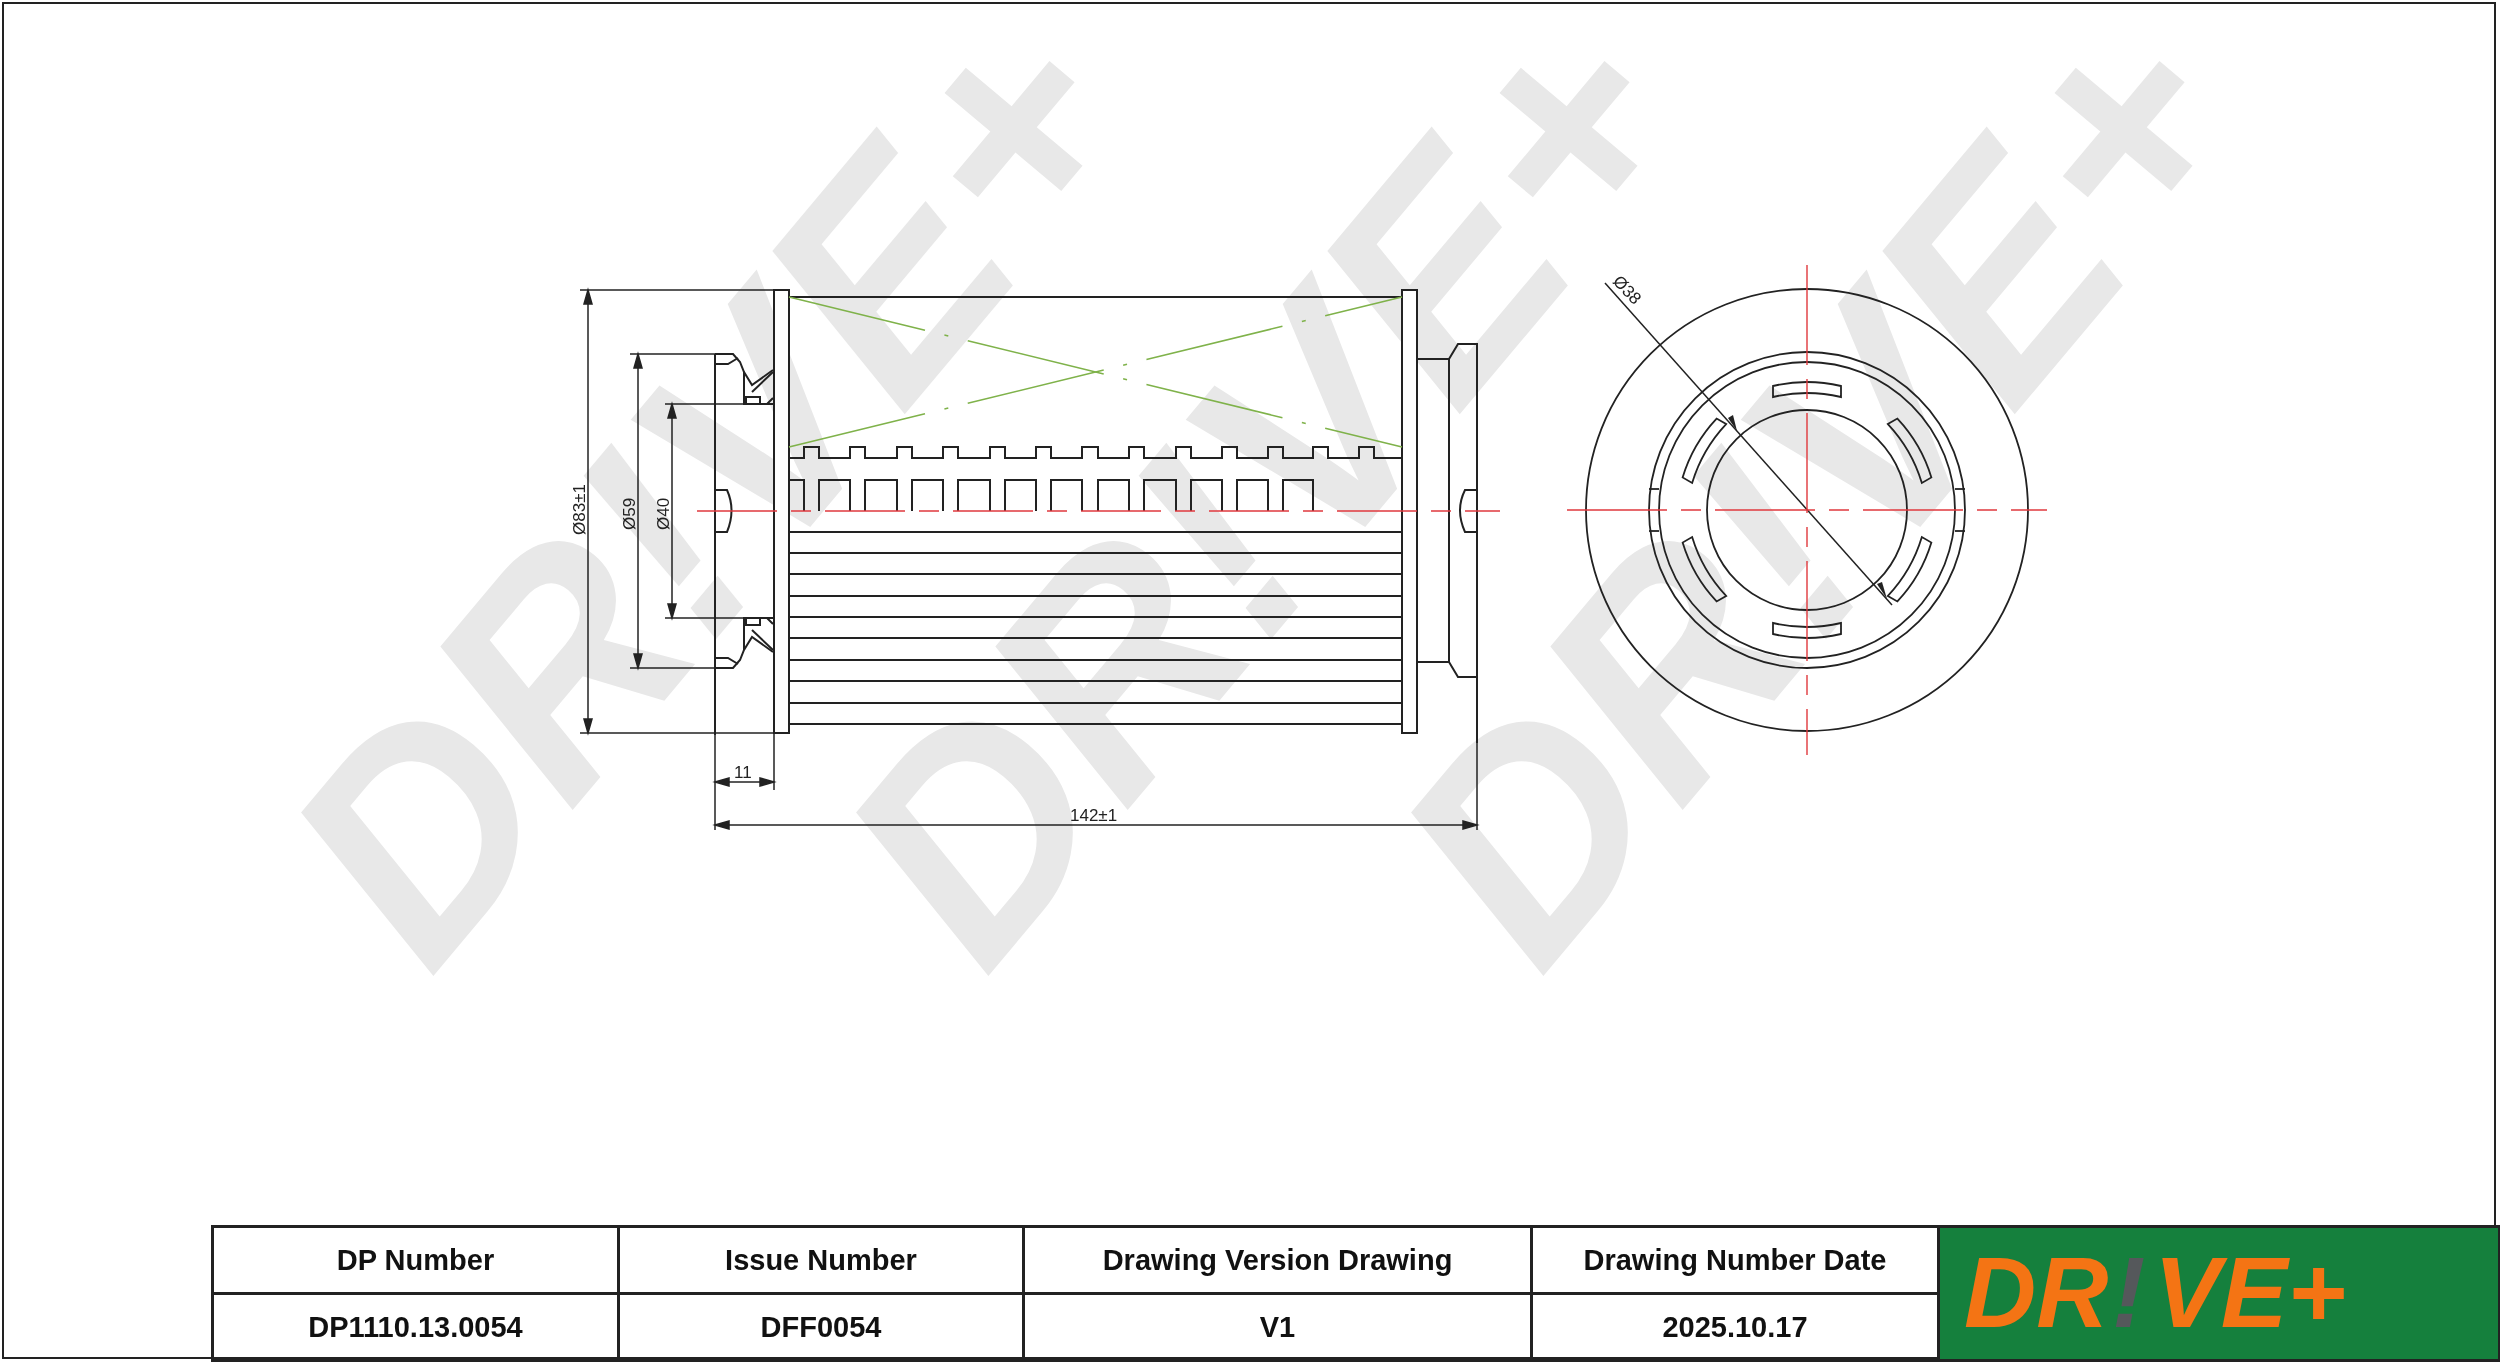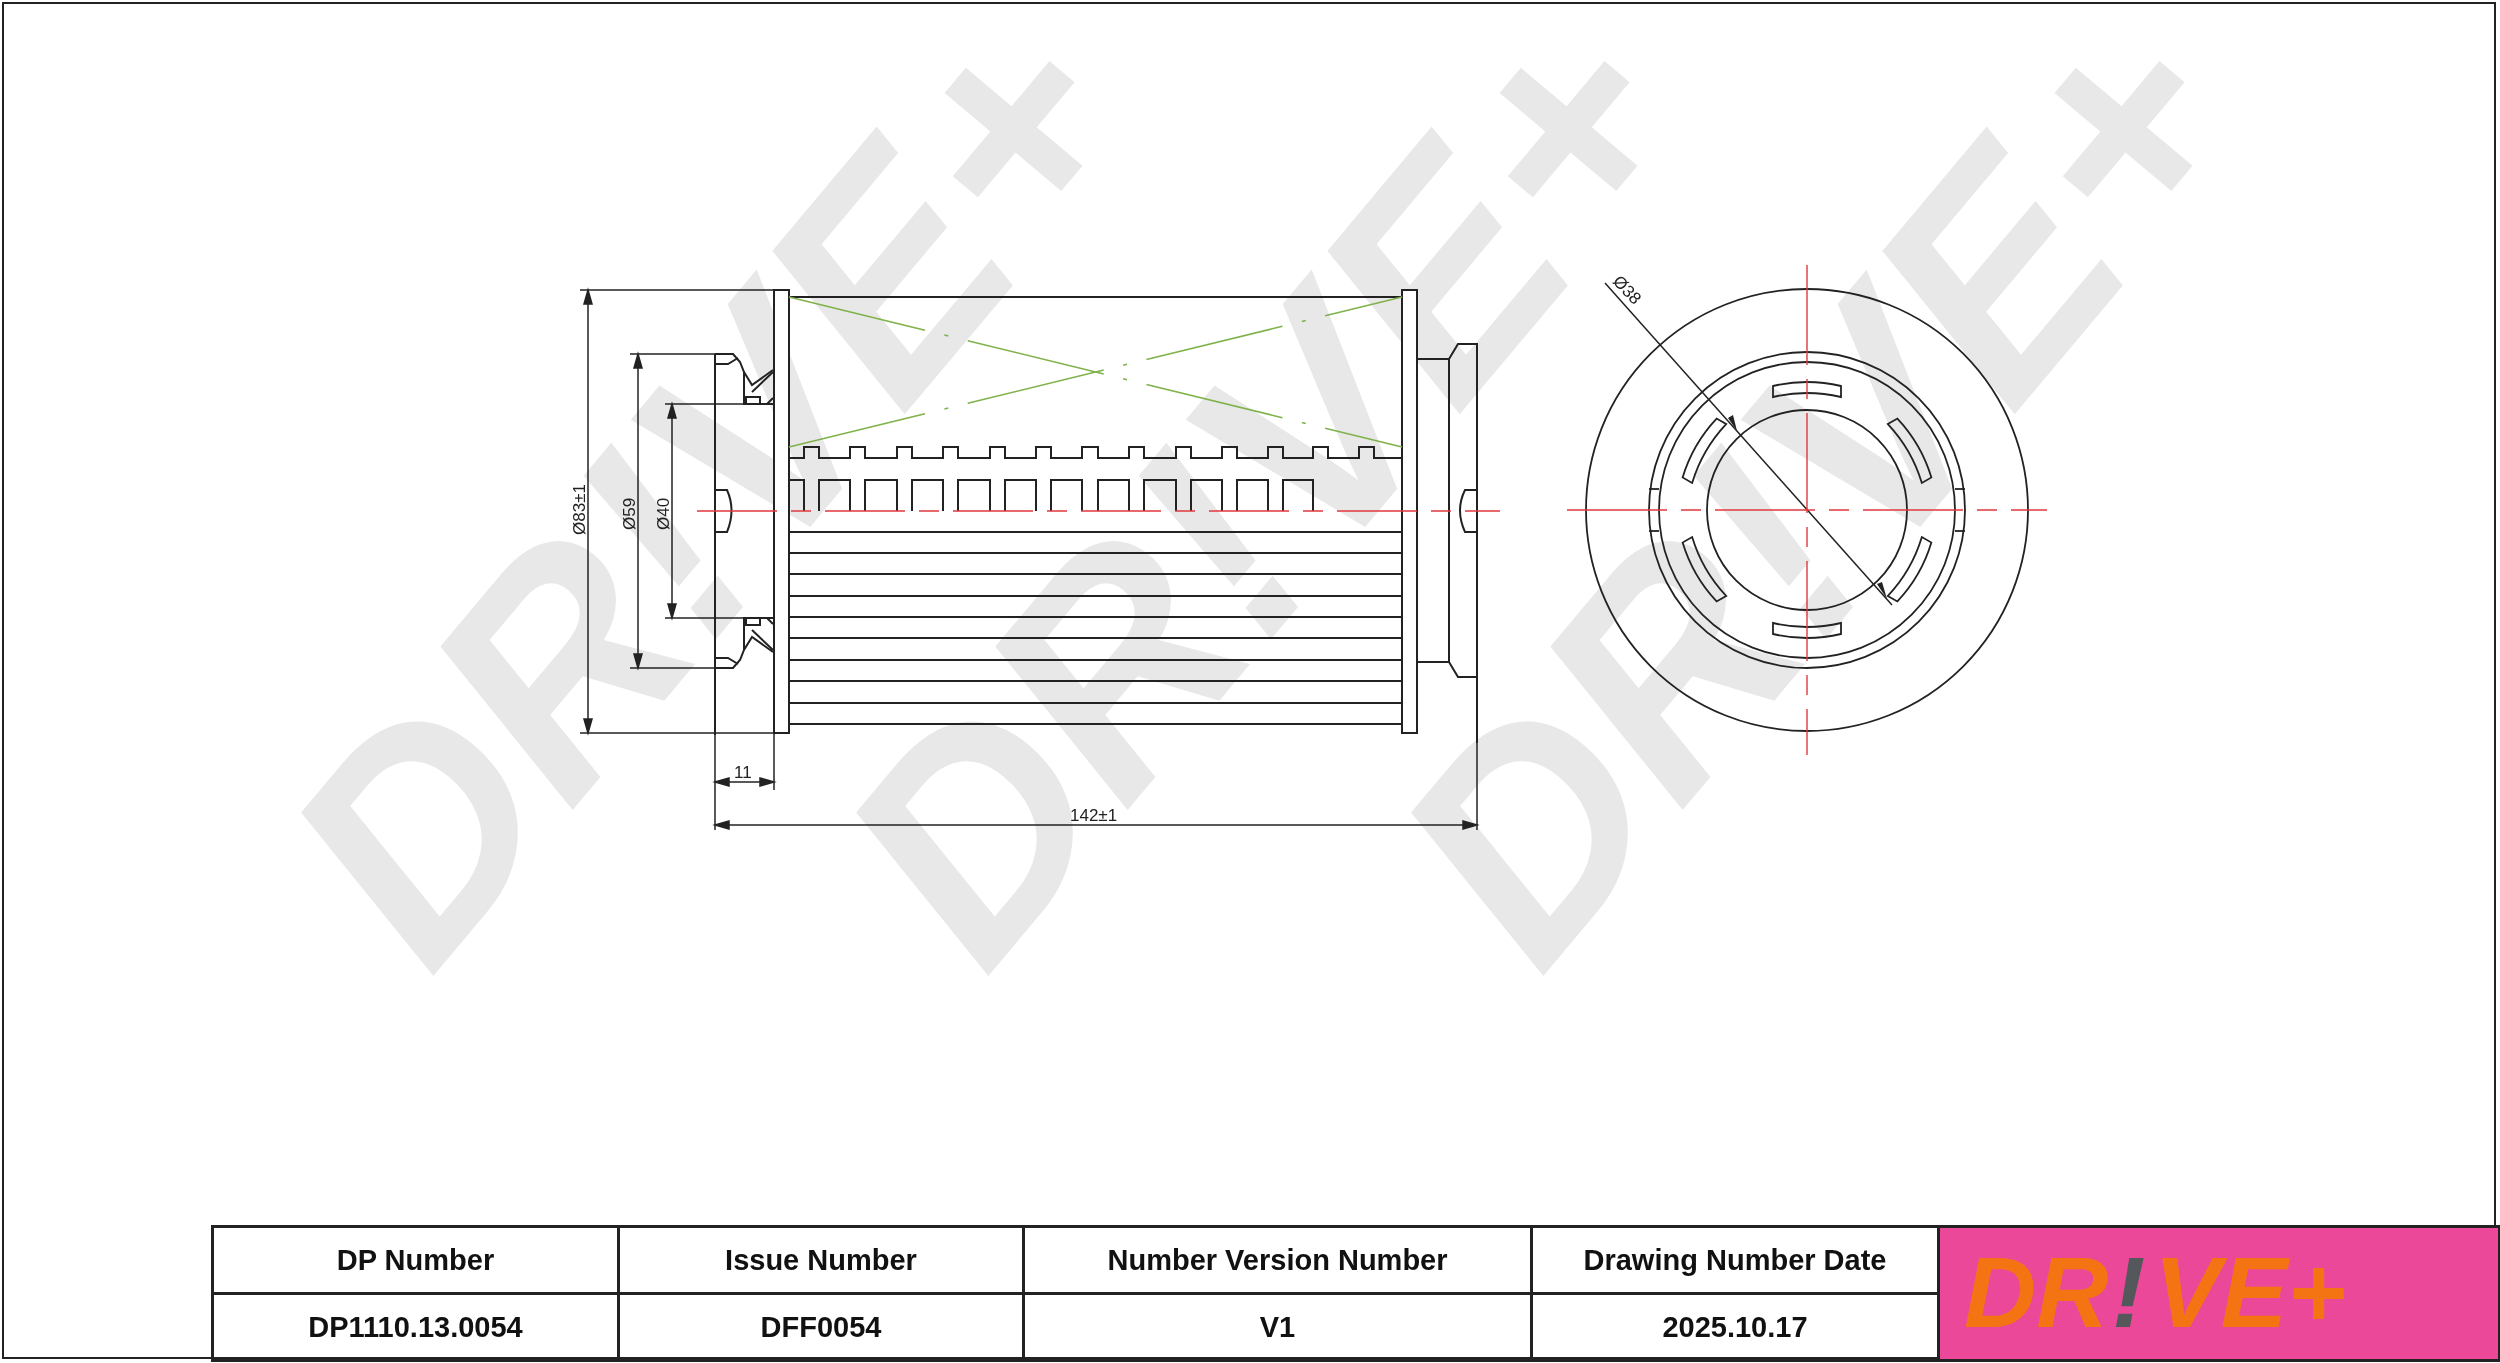--- a/index.html
+++ b/index.html
@@ -3,21 +3,21 @@
 <meta charset="utf-8">
 <style>
   html,body{margin:0;padding:0;background:#fff;}
   body{width:2500px;height:1363px;position:relative;overflow:hidden;font-family:"Liberation Sans",sans-serif;}
   .frame{position:absolute;left:2px;top:2px;width:2494px;height:1357px;border:2px solid #222;box-sizing:border-box;}
   svg.drawing{position:absolute;left:0;top:0;}
   .dimtext{font-family:"Liberation Sans",sans-serif;font-size:17px;fill:#222;}
   table.titleblock{position:absolute;left:211px;top:1225px;width:2287px;height:137px;border-collapse:collapse;table-layout:fixed;}
   table.titleblock td{border:3px solid #222;text-align:center;vertical-align:middle;font-family:"Liberation Sans",sans-serif;font-weight:bold;font-size:29px;color:#111;padding:0;}
   table.titleblock tr{height:67px;}
-  .logo-cell{background:#ec4899;margin-left:33px;}
+  .logo-cell{background:#15803d;margin-left:33px;}
   .logo{display:flex;align-items:center;justify-content:center;height:100%;}
 </style>
 </head>
 <body>
 
 <div class="frame"></div>
 
 <svg class="drawing" width="2500" height="1363" viewBox="0 0 2500 1363">
 
   <g fill="#e8e8e8">
@@ -185,21 +185,21 @@
     <col style="width:406px">
       <col style="width:405px">
       <col style="width:508px">
       <col style="width:407px">
       <col style="width:561px">
   </colgroup>
   <tbody>
       <tr>
     <td>DP Number</td>
     <td>Issue Number</td>
-    <td>Number Version Number</td>
+    <td>Drawing Version Drawing</td>
     <td>Drawing Number Date</td>
     <td rowspan="2" class="logo-cell">
       <div class="logo">
         <svg width="510" height="90" viewBox="0 0 510 90">
           <text x="0" y="78" font-family="Liberation Sans, sans-serif" font-weight="bold" font-style="italic" font-size="100" fill="#f47414">DR</text>
           <text x="148" y="78" font-family="Liberation Sans, sans-serif" font-weight="bold" font-style="italic" font-size="100" fill="#55585b">!</text>
           <text x="190" y="78" font-family="Liberation Sans, sans-serif" font-weight="bold" font-style="italic" font-size="100" fill="#f47414">VE+</text>
         </svg>
       </div>
     </td>

